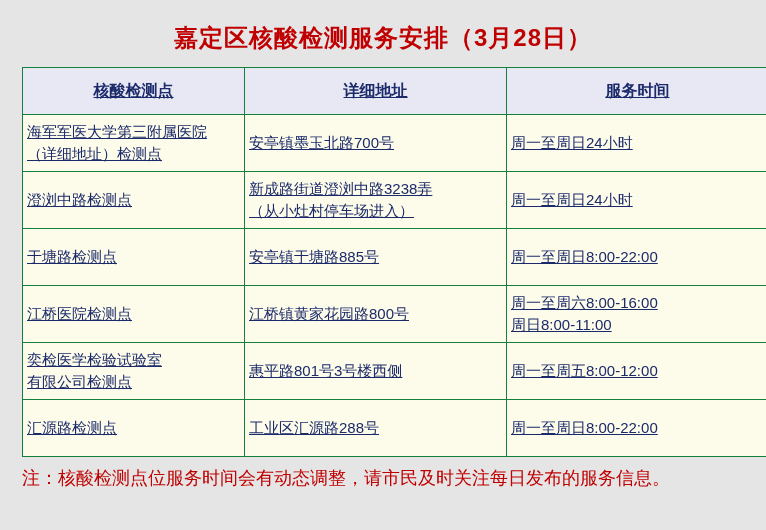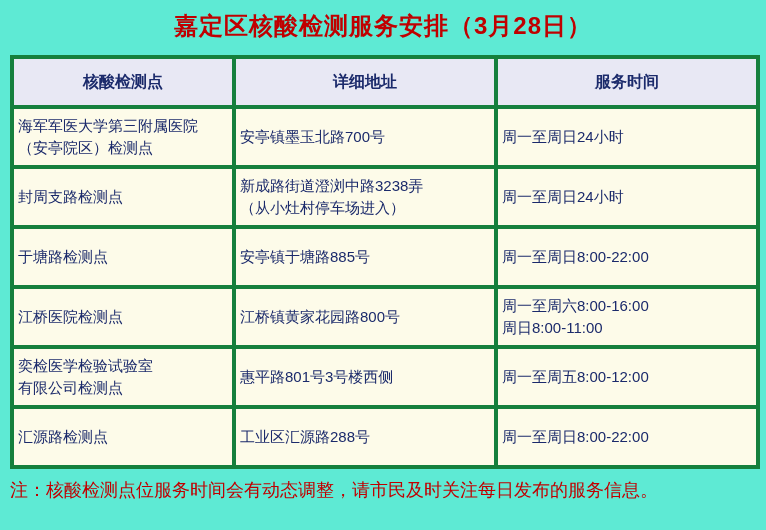--- a/index.html
+++ b/index.html
@@ -11,46 +11,47 @@
     height: 530px;
     background: #ffffff;
     font-family: "Liberation Sans", sans-serif;
     overflow: hidden;
   }
   .page {
     position: relative;
     width: 766px;
     height: 530px;
     box-sizing: border-box;
-    padding: 0;
-    background: #5eead4;
+    padding: 12px;
+    background: #e5e5e5;
   }
   .title {
     text-align: center;
     color: #c00000;
     font-size: 24px;
     font-weight: bold;
     letter-spacing: 1px;
     padding: 12px 0 14px 0;
     line-height: 1.2;
   }
   table.schedule {
     border-collapse: collapse;
     width: 746px;
     margin: 0 10px;
     table-layout: fixed;
   }
   table.schedule th,
   table.schedule td {
-    border: 4px solid #15803d;
+    border: 1px solid #15803d;
     vertical-align: middle;
     color: #1b2a6b;
     font-size: 15px;
     line-height: 1.45;
     padding: 6px 4px;
+    text-decoration: underline;
   }
   table.schedule thead th {
     background: #e8e8f4;
     font-weight: bold;
     font-size: 16px;
     height: 34px;
   }
   table.schedule tbody td {
     background: #fdfbe9;
     height: 44px;
@@ -86,33 +87,33 @@
         <th>核酸检测点</th>
         <th>详细地址</th>
         <th>服务时间</th>
       </tr>
     </thead>
     <tbody>
 
       <tr>
         <td class="cell-lines">
           <span>海军军医大学第三附属医院</span>
-          <span>（安亭院区）检测点</span>
+          <span>（详细地址）检测点</span>
         </td>
         <td class="cell-lines">
           <span>安亭镇墨玉北路700号</span>
         </td>
         <td class="cell-lines">
           <span>周一至周日24小时</span>
         </td>
       </tr>
 
       <tr>
         <td class="cell-lines">
-          <span>封周支路检测点</span>
+          <span>澄浏中路检测点</span>
         </td>
         <td class="cell-lines">
           <span>新成路街道澄浏中路3238弄</span>
           <span>（从小灶村停车场进入）</span>
         </td>
         <td class="cell-lines">
           <span>周一至周日24小时</span>
         </td>
       </tr>
 

